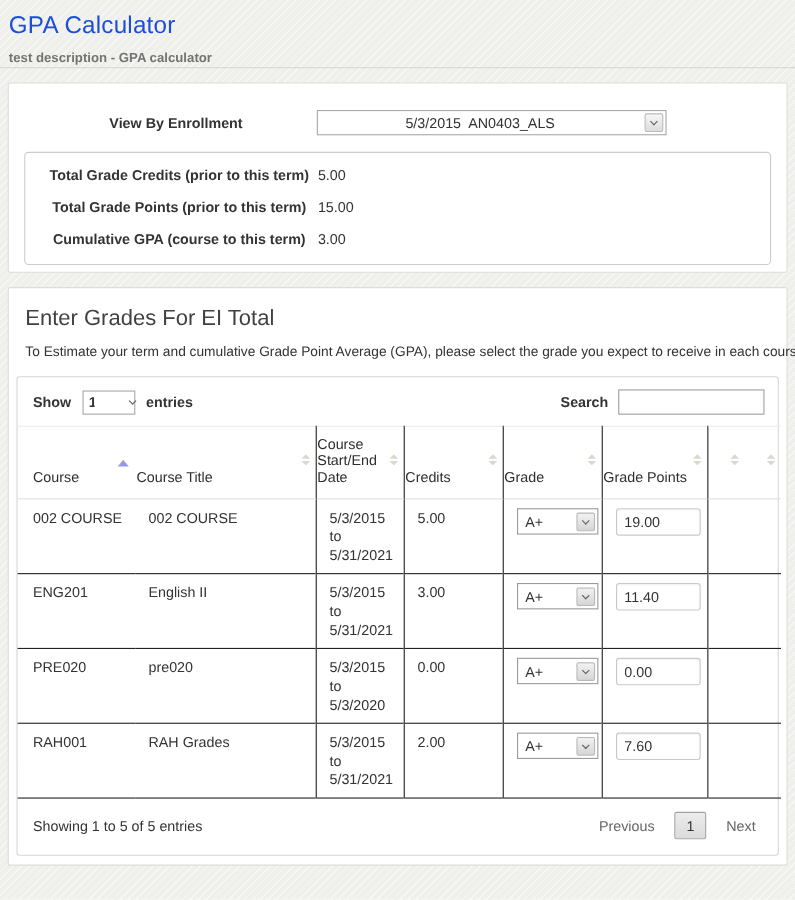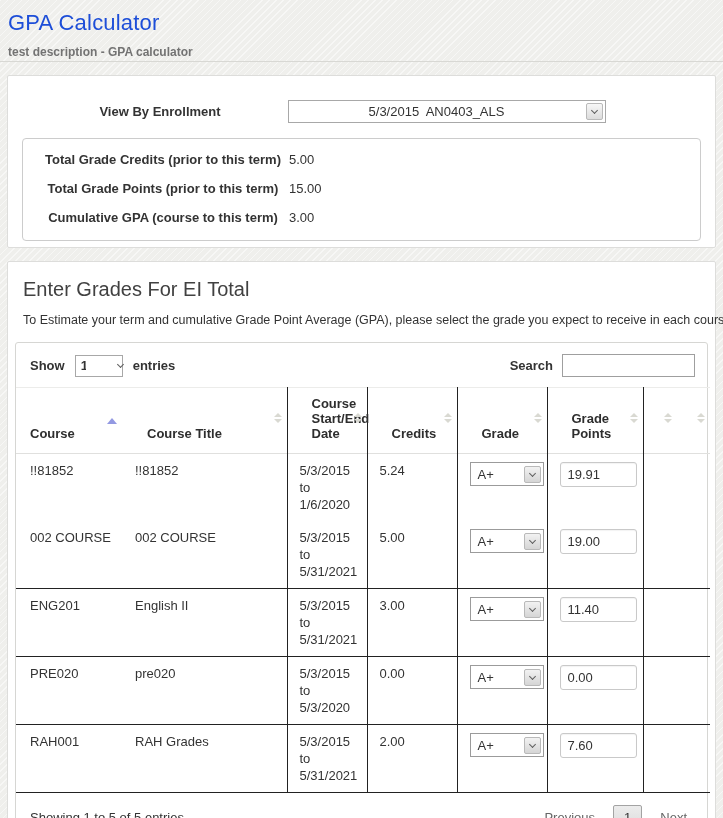--- a/index.html
+++ b/index.html
@@ -44,22 +44,22 @@
   .table-box { border:1px solid #d6d6d3; border-radius:3px; }
   .table-topbar { display:flex; justify-content:space-between; align-items:center; padding:11px 12px 10px 14px; }
   .show-group,.search-group { display:flex; align-items:center; font-weight:bold; }
   .show-select { width:48px; height:22px; margin:0 10px;gap:32px; }
   .show-select .fs-text { padding:0 5px; }
   .show-chev { width:14px; display:flex; justify-content:center; }
   .search-input { width:133px; height:23px; border:1px solid #9f9f9f; margin-left:9px; padding:0 6px; font:12.5px "Liberation Sans",sans-serif; color:#333; }
 
   table.grades { width:100%; border-collapse:collapse; table-layout:fixed; border-top:1px solid #ececea; }
   th,td { text-align:left; }
-  thead th { font-weight:bold; font-size:13px; color:#2e2e2e; vertical-align:bottom;
-             padding:8px 6px 12px 24px; height:63px; position:relative; }
+  thead th { font-weight:normal; font-size:13px; color:#2e2e2e; vertical-align:bottom;
+             padding:8px 6px 12px 1px; height:63px; position:relative; }
   thead th.first { padding-left:14px; }
   thead tr { border-bottom:1px solid #e0e0de; }
   .bl { border-left:1px solid #222; }
   tbody tr { border-bottom:1px solid #222; }
   tbody tr.no-sep { border-bottom:none; }
   tbody td { vertical-align:top; padding:8px 6px 8px 12px; font-size:13px; line-height:17px; height:46px; }
   tbody td.first { padding-left:14px; }
 
   
   .sort-pair { position:absolute; right:5px; top:25px; display:flex; flex-direction:column; gap:2px; }
@@ -194,38 +194,20 @@
                 <i class="tri-down"></i>
               </span>
             <span class="sort-pair">
                 <i class="tri-up"></i>
                 <i class="tri-down"></i>
               </span>
           </th>
         </tr>
       </thead>
       <tbody>
-        <tr class="no-sep">
-          <td class="first">!!81852</td>
-          <td>!!81852</td>
-          <td class="bl">5/3/2015 to 1/6/2020</td>
-          <td class="bl">5.24</td>
-          <td class="bl">
-            <div class="fake-select grade-select">
-              <span class="fs-text">A+</span>
-              <span class="fs-btn">
-                  <i class="chev"></i>
-                </span>
-            </div>
-          </td>
-          <td class="bl">
-            <input class="points-input" type="text" value="19.91" style="">
-          </td>
-          <td class="bl"></td>
-        </tr>
         <tr>
           <td class="first">002 COURSE</td>
           <td>002 COURSE</td>
           <td class="bl">5/3/2015 to 5/31/2021</td>
           <td class="bl">5.00</td>
           <td class="bl">
             <div class="fake-select grade-select">
               <span class="fs-text">A+</span>
               <span class="fs-btn">
                   <i class="chev"></i>

